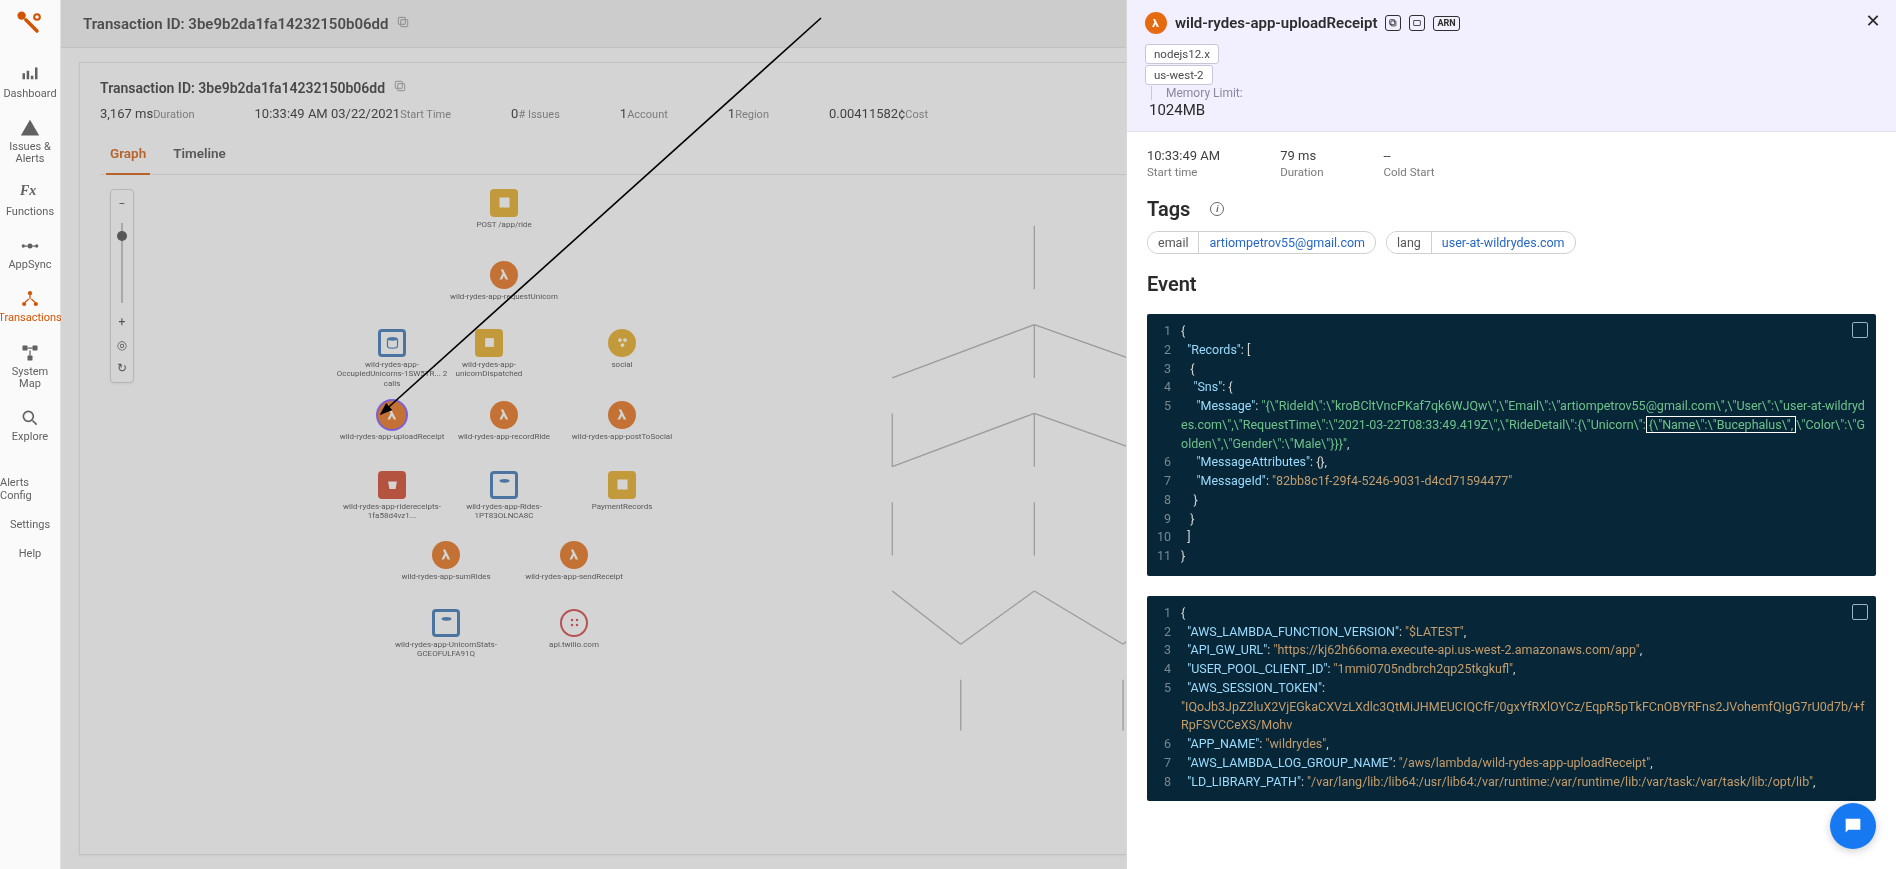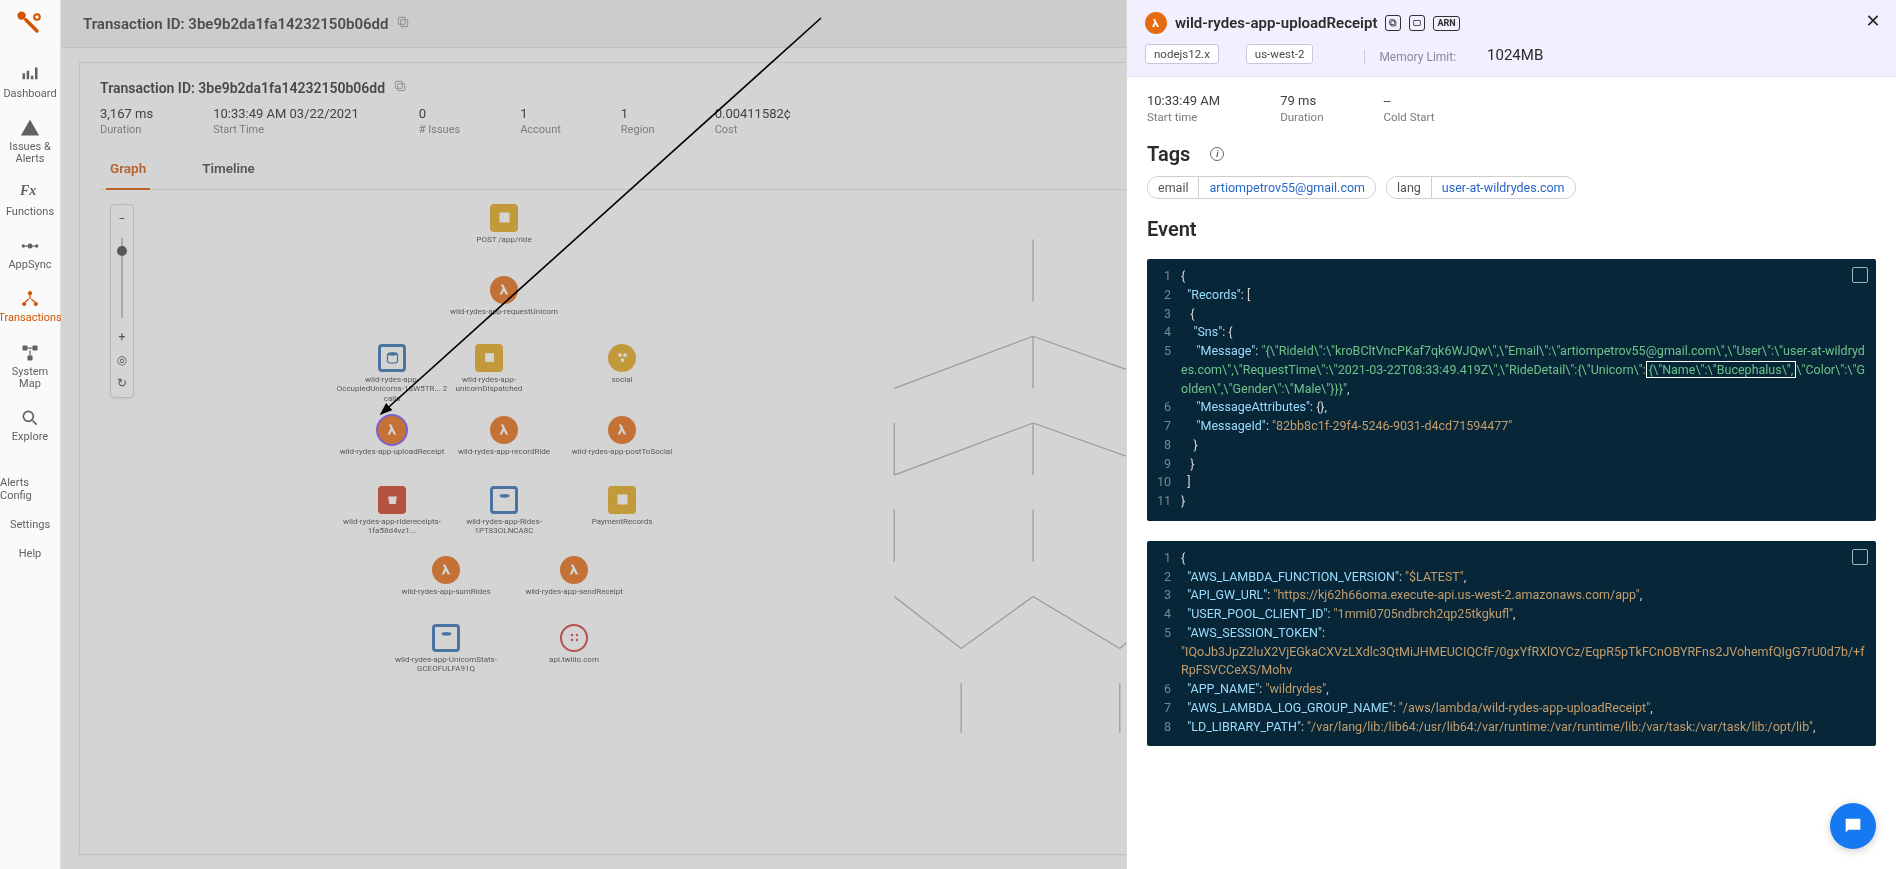--- a/index.html
+++ b/index.html
@@ -22,25 +22,25 @@
 
 .titlebar { height:48px; display:flex; align-items:center; padding:0 22px; background:#f3f3f3; border-bottom:1px solid #e3e3e3; font-size:15px; font-weight:600; color:#323232; }
 .titlebar .copy { margin-left:8px; opacity:.5; }
 
 
 .card { margin:14px 18px 14px 18px; background:#fff; border:1px solid #e4e4e4; box-shadow:0 1px 3px rgba(0,0,0,.06); padding:16px 20px 20px; height:calc(100% - 76px); display:flex; flex-direction:column; }
 .card-head { display:flex; align-items:center; font-weight:600; font-size:14px; margin-bottom:10px; }
 .card-head .copy { margin-left:8px; opacity:.5; }
 
 .metrics { display:flex; gap:60px; margin-bottom:14px; }
-.metric { display:flex; flex-direction:column; }
+.metric { display:flex; flex-direction:row;align-items:center; }
 .metric .v { font-size:13px; color:#222; }
 .metric .l { font-size:11px; color:#7a7a7a; margin-top:2px; }
 
-.tabs { display:flex; border-bottom:1px solid #e4e4e4; gap:48px; padding-left:6px; }
+.tabs { display:flex; border-bottom:1px solid #e4e4e4; gap:19px; padding-left:6px; }
 .tab { padding:10px 4px 12px; font-size:13.5px; font-weight:600; color:#434343; cursor:pointer; }
 .tab.active { color:#d35400; border-bottom:2.5px solid #d35400; margin-bottom:-1.5px; }
 
 .graph-wrap { flex:1; position:relative; }
 .zoom { position:absolute; left:10px; top:14px; width:24px; background:#fff; border:1px solid #d2d2d2; border-radius:4px; padding:6px 0; display:flex; flex-direction:column; align-items:center; gap:7px; box-shadow:0 1px 3px rgba(0,0,0,.08); }
 .zoom .btn { width:16px; height:16px; display:flex; align-items:center; justify-content:center; font-size:12px; color:#3a3a3a; cursor:pointer; }
 .zoom .track { width:2px; height:80px; background:#bcbcbc; position:relative; margin:4px 0; }
 .zoom .track:before { content:""; position:absolute; width:10px; height:10px; background:#434343; border-radius:50%; left:-4px; top:8px; }
 
 .node { position:absolute; width:120px; display:flex; flex-direction:column; align-items:center; font-size:8px; line-height:1.2; color:#444; text-align:center; }
@@ -66,23 +66,23 @@
 
 
 .panel { position:absolute; right:0; top:0; width:770px; height:100%; background:#fff; border-left:1px solid #d7d7d7; z-index:20; display:flex; flex-direction:column; overflow-y:auto; }
 .panel-head { padding:12px 18px 12px 18px; background:#f2efff; border-bottom:1px solid #e3e0ee; position:relative; }
 .panel-head .row1 { display:flex; align-items:center; gap:8px; font-size:15px; font-weight:600; color:#2c2c2c; }
 .panel-head .row1 .lambda-ico { width:22px; height:22px; border-radius:50%; background:#E66A0F; display:flex; align-items:center; justify-content:center; }
 .panel-head .row1 .lambda-ico svg { fill:#fff; width:12px; height:12px; }
 .panel-head .row1 .badge-ico { width:16px; height:16px; border:1.4px solid #303030; border-radius:3px; display:flex; align-items:center; justify-content:center; font-size:9px; cursor:pointer; }
 .panel-head .row1 .arn { border:1.4px solid #303030; border-radius:3px; padding:0 3px; font-size:9px; font-weight:700; cursor:pointer; line-height:13px; }
 .panel-head .close { position:absolute; right:14px; top:12px; width:18px; height:18px; cursor:pointer; font-size:18px; line-height:18px; text-align:center; color:#2b2b2b; }
-.panel-head .row2 { display:flex; align-items:flex-end; gap:27px; margin-top:10px; font-size:12px; }
+.panel-head .row2 { display:flex; align-items:flex-start; gap:1px; margin-top:10px; font-size:12px;flex-direction:column; }
 .chip { border:1px solid #c9c5da; border-radius:3px; padding:2px 8px; background:#fff; color:#4a4a4a; font-size:11.5px; }
-.memlbl { color:#8b87a0; font-size:12px; border-left:1px solid #cbc7de; padding-left:14px; margin-left:24px; }
+.memlbl { color:#8b87a0; font-size:12px; border-left:1px solid #cbc7de; padding-left:14px; margin-left:6px; }
 .memval { font-size:15px; color:#2b2b2b; margin-left:4px; }
 
 .invoc { display:flex; gap:60px; padding:16px 20px 4px; }
 .invoc .col { display:flex; flex-direction:column; }
 .invoc .v { font-size:13px; color:#404040; }
 .invoc .l { font-size:11.5px; color:#7a7a7a; margin-top:2px; }
 
 .section { padding:14px 20px 4px; }
 .section h3 { font-size:20px; font-weight:600; margin-bottom:10px; display:flex; align-items:center; gap:20px; }
 .section h3 .info { width:14px; height:14px; border:1.3px solid #666; border-radius:50%; font-size:9px; display:flex; align-items:center; justify-content:center; color:#666; font-weight:700; font-style:italic; }

